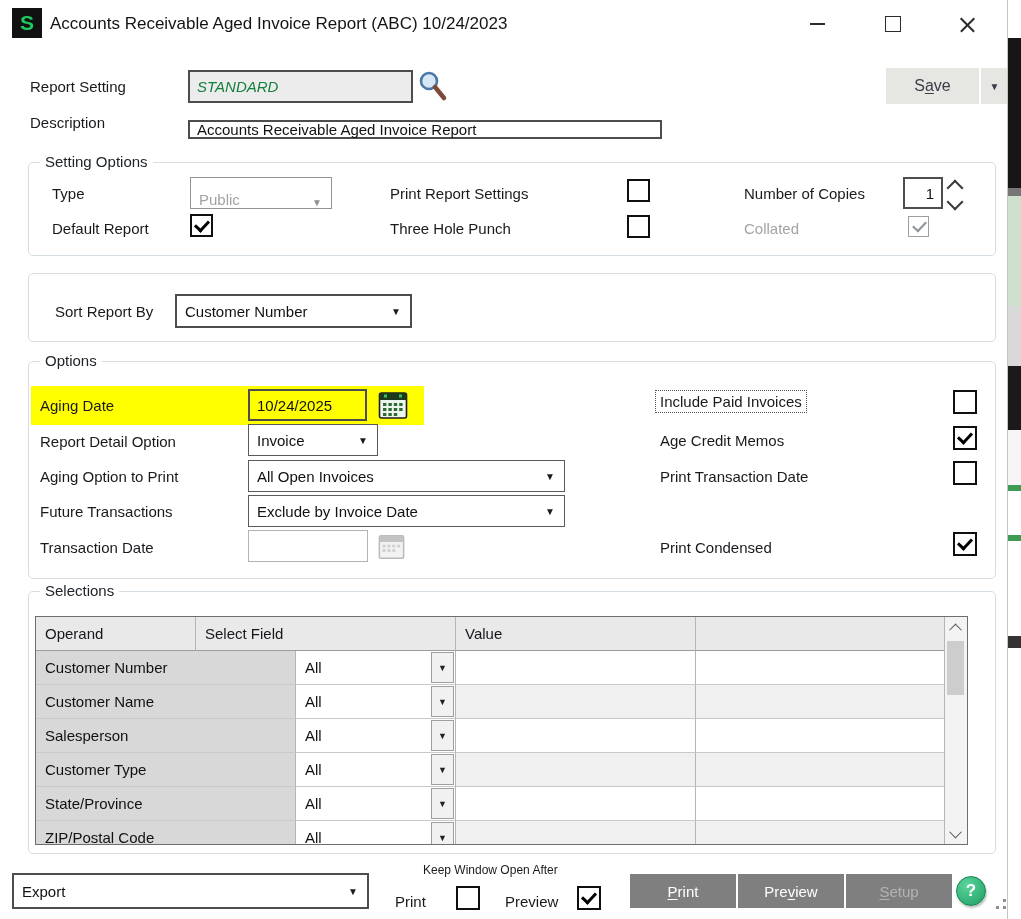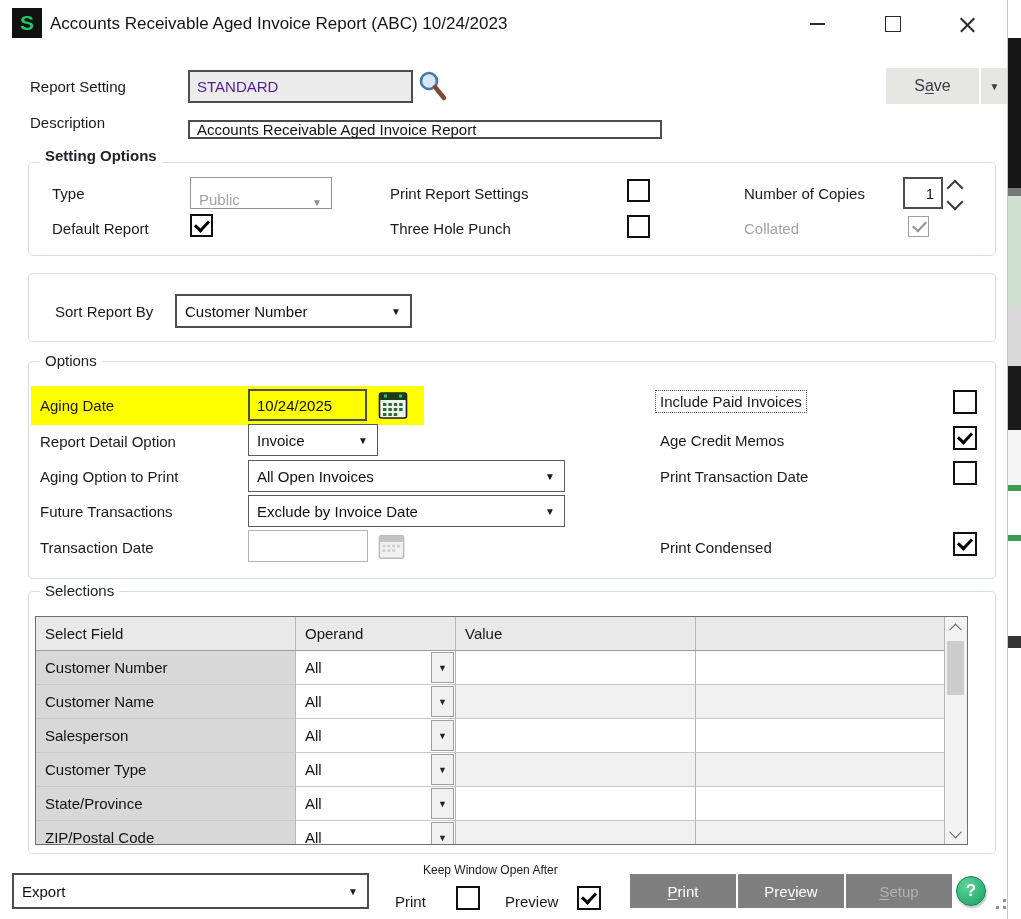--- a/index.html
+++ b/index.html
@@ -17,21 +17,21 @@
   .win-ctl { position:absolute; top:8px; width:44px; height:32px; display:flex; align-items:center; justify-content:center; }
   .min-glyph { width:15px; height:2px; background:#2b2b2b; }
   .max-glyph { width:14px; height:14px; border:1.5px solid #2b2b2b; }
   .close-glyph { position:relative; width:17px; height:17px; }
   .close-glyph::before,.close-glyph::after { content:""; position:absolute; left:-1px; top:8px; width:19px; height:1.7px; background:#2b2b2b; }
   .close-glyph::before { transform:rotate(45deg); }
   .close-glyph::after { transform:rotate(-45deg); }
 
   
   .field { position:absolute; box-sizing:border-box; background:#fff; border:2px solid #4d4d4d; font-size:15px; color:#111; display:flex; align-items:center; padding:0 7px; }
-  .field.readonly { background:#ececec; color:#4c1d95; }
+  .field.readonly { background:#ececec; color:#15803d;font-style:italic; }
   .combo { position:absolute; box-sizing:border-box; background:#fff; border:2px solid #4d4d4d; font-size:15px; color:#111; display:flex; align-items:center; justify-content:space-between; padding:0 9px 0 8px; cursor:default; }
   .combo .arr { font-size:10px; color:#1a1a1a; }
   .combo.lite { border-width:1.5px; border-color:#5a5a5a; }
   .combo.disabled { border:1px solid #949494; color:#a3a3a3;align-items:flex-end; }
   .combo.disabled .arr { color:#8f8f8f; }
 
   
   .checkbox { position:absolute; width:24px; height:24px; box-sizing:border-box; border:2.5px solid #0f0f0f; background:#fff; }
   .checkbox.checked::after { content:""; position:absolute; left:3px; top:4px; width:11px; height:6px; border-left:3px solid #000; border-bottom:3px solid #000; transform:rotate(-47deg); }
   .checkbox.small { width:23px; height:23px; }
@@ -121,21 +121,21 @@
       <span>ve</span>
   </div>
   <div class="save-arrow">
       <span>▼</span>
     </div>
 
   <div class="label" style="left:30px;top:114px;">Description</div>
   <div class="field" style="left:188px;top:120px;width:474px;height:19px;">Accounts Receivable Aged Invoice Report</div>
 
   <div class="groupbox" style="left:28px;top:162px;width:966px;height:92px;"></div>
-  <div class="group-label" style="left:40px;top:147px;font-weight:bold;">Setting Options</div>
+  <div class="group-label" style="left:40px;top:153px;">Setting Options</div>
 
   <div class="label" style="left:52px;top:185px;">Type</div>
   <div class="combo disabled" style="left:190px;top:177px;width:142px;height:32px;">
     <span>Public</span>
       <span class="arr">▼</span>
   </div>
   <div class="label" style="left:52px;top:220px;">Default Report</div>
   <div class="checkbox small checked" style="left:190px;top:214px;"></div>
 
   <div class="label" style="left:390px;top:185px;">Print Report Settings</div>
@@ -228,22 +228,22 @@
   <div class="checkbox" style="left:953px;top:461px;"></div>
 
   <div class="label" style="left:660px;top:539px;">Print Condensed</div>
   <div class="checkbox checked" style="left:953px;top:532px;"></div>
 
   <div class="groupbox" style="left:28px;top:591px;width:966px;height:261px;"></div>
   <div class="group-label" style="left:40px;top:582px;">Selections</div>
 
   <div class="sel-table">
     <div class="t-head">
+      <div class="th c1">Operand</div>
       <div class="th c0">Select Field</div>
-      <div class="th c1">Operand</div>
       <div class="th c2">Value</div>
       <div class="th c3"></div>
     </div>
     <div>
         <div class="t-row">
           <div class="tc c0">Customer Number</div>
           <div class="tc c1">
             <span class="op-text">All</span>
             <span class="op-btn">
               <span>▼</span>

